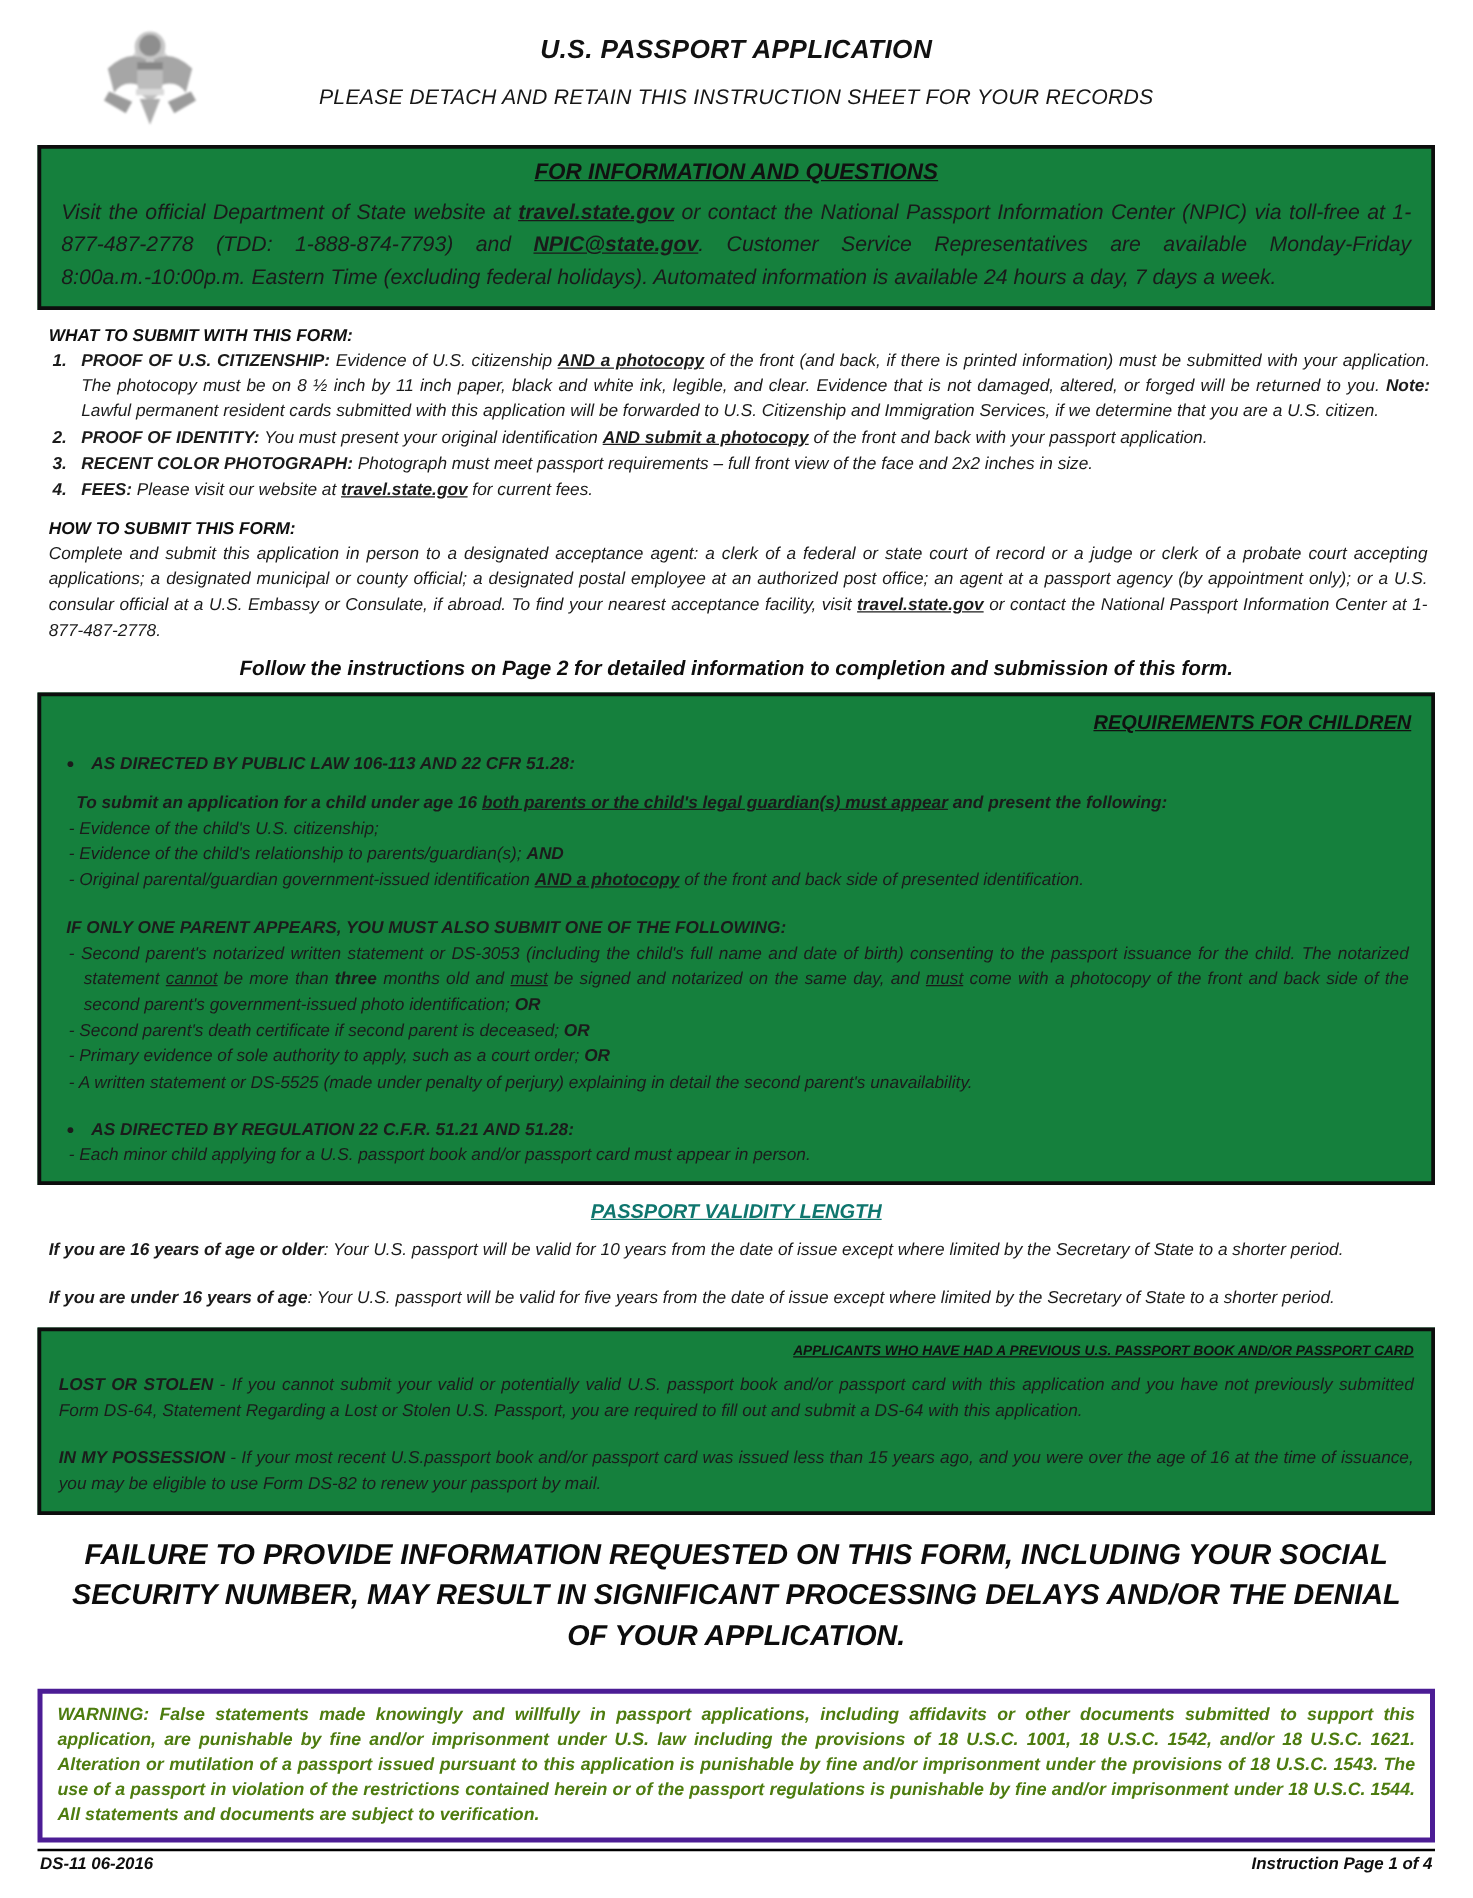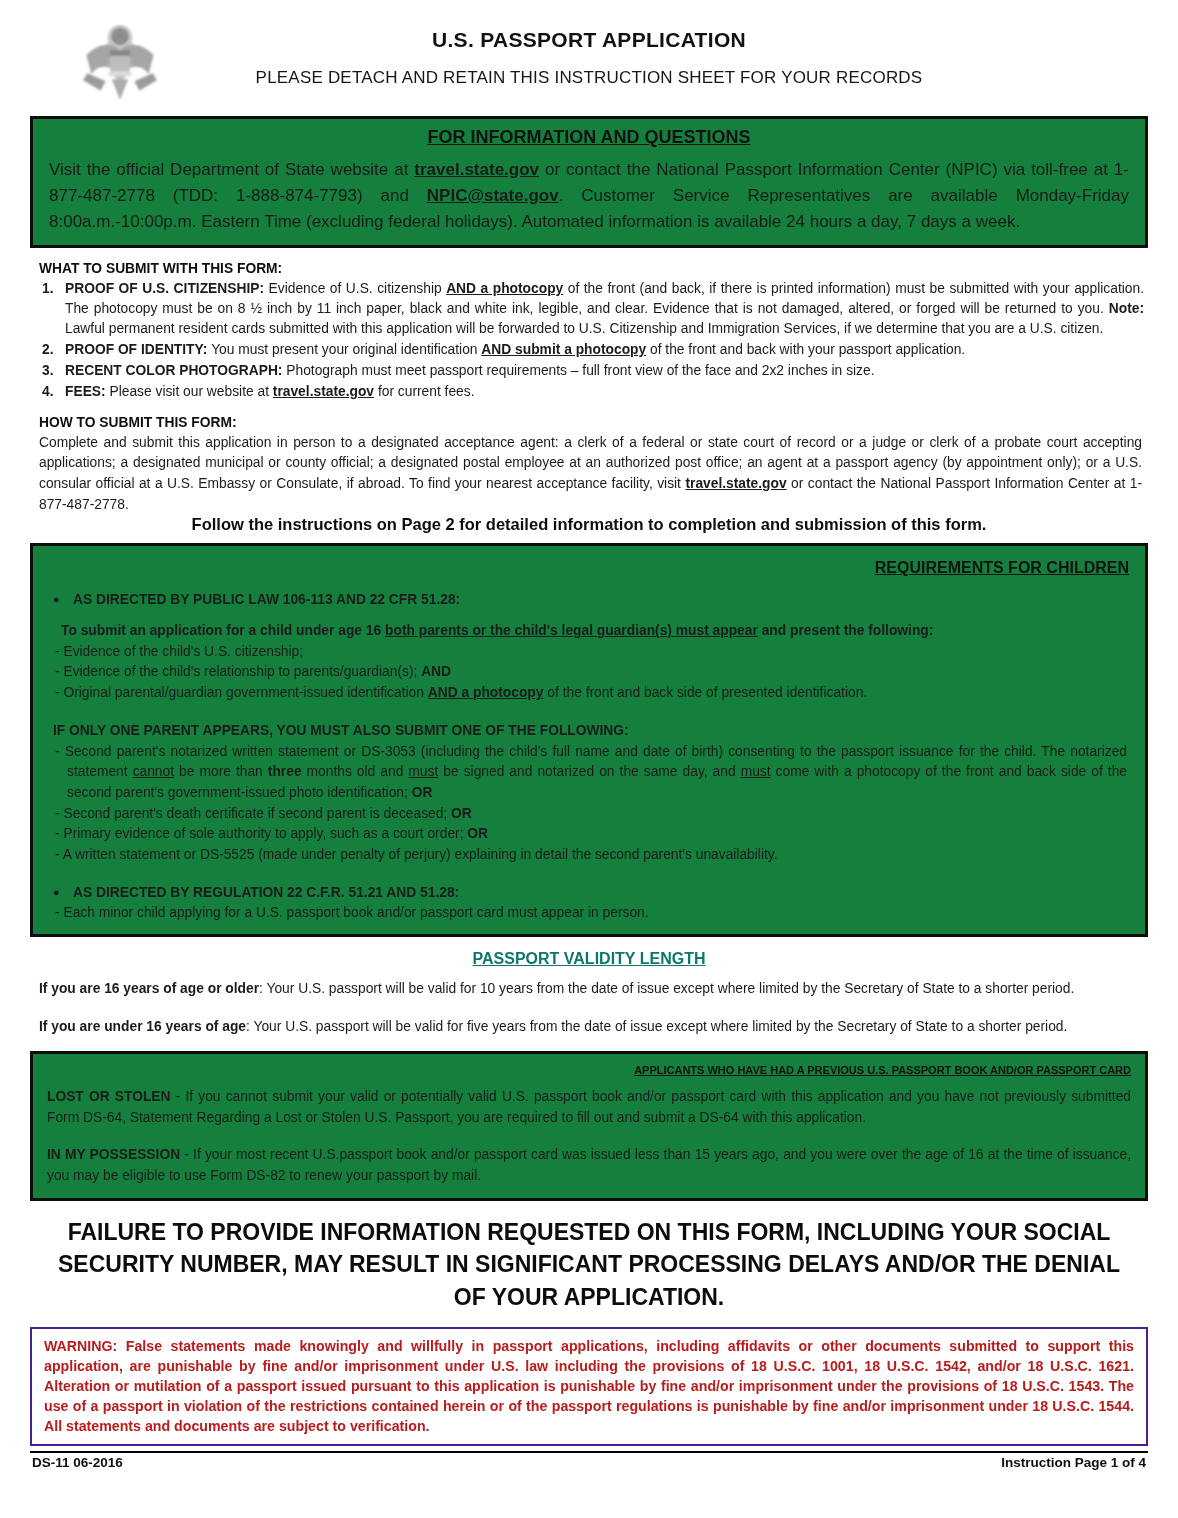--- a/index.html
+++ b/index.html
@@ -3,21 +3,21 @@
 <meta charset="utf-8">
 <style>
   html, body { margin: 0; padding: 0; }
   body {
     width: 1178px; height: 1518px; box-sizing: border-box;
     background: #ffffff; overflow: hidden;
     font-family: "Liberation Sans", sans-serif;
     color: #1b1b1b;
     -webkit-font-smoothing: antialiased;
   }
-  .page { padding: 18px 30px 4px 30px; }
+  .page { padding: 18px 30px 4px 30px; font-style: italic; }
 
   .b  { font-weight: bold; }
   .u  { text-decoration: underline; }
   .bu { font-weight: bold; text-decoration: underline; }
 
   
   .hdr { position: relative; height: 96px; }
   .seal { position: absolute; left: 44px; top: 2px; width: 92px; height: 92px; }
   .htitle { text-align: center; padding-top: 10px; font-size: 21px; font-weight: bold; color: #111; letter-spacing: .3px; }
   .hsub   { text-align: center; margin-top: 16px; font-size: 17px; color: #161616; letter-spacing: .2px; }
@@ -33,21 +33,21 @@
   .ibox-body  { font-size: 17px; line-height: 1.52; text-align: justify; color: #1a1a1a; }
 
   
   .sec { margin-top: 13px; }
   .sec-head { font-size: 13.8px; font-weight: bold; color: #0f0f0f; padding-left: 9px; margin-bottom: 3px; }
   .numlist { font-size: 13.8px; line-height: 1.44; }
   .nitem { position: relative; padding-left: 35px; padding-right: 4px; text-align: justify; margin-top: 1px; }
   .nitem .num { position: absolute; left: 12px; font-weight: bold; }
   .just { font-size: 13.8px; line-height: 1.5; text-align: justify; padding: 0 6px 0 9px; }
 
-  .follow { text-align: center; font-weight: bold; font-size: 16.5px; color: #0e0e0e; }
+  .follow { margin-top: 11px; text-align: center; font-weight: bold; font-size: 16.5px; color: #0e0e0e; }
 
   
   .cbox { margin-top: 9px; padding: 8px 16px 10px 14px; font-size: 13.8px; line-height: 1.5; }
   .cbox-title { text-align: right; font-size: 16px; font-weight: bold; text-decoration: underline; margin: 2px 0 10px 0; color: #111; }
   .law-head { font-weight: bold; padding-left: 6px; }
   .law-head .blt { display: inline-block; width: 20px; font-size: 11px; vertical-align: 1px; }
   .sub-head { font-weight: bold; margin-top: 10px; padding-left: 14px; }
   .dash { padding-left: 20px; text-indent: -12px; text-align: justify; padding-right: 2px; }
   .gap-top { margin-top: 17px; }
 
@@ -57,22 +57,22 @@
   .vpara2 { margin-top: 17px; }
 
   
   .pbox { margin-top: 14px; padding: 5px 14px 11px 14px; font-size: 13.8px; line-height: 1.5; }
   .pbox-title { text-align: right; font-size: 11px; font-weight: bold; text-decoration: underline; margin: 3px 0 8px 0; color: #111; }
   .ppara { text-align: justify; }
   .ppara2 { margin-top: 17px; }
 
   .failure { margin-top: 15px; text-align: center; font-weight: bold; font-size: 23px; line-height: 1.42; color: #0c0c0c; padding: 0 26px; }
 
-  .wbox { margin-top: 13px; border: 2px solid #4c1d95; padding: 7px 12px 8px 12px;
-          font-size: 14.2px; font-weight: bold; line-height: 1.42; text-align: justify; color: #b91c1c; }
+  .wbox { margin-top: 26px; border: 4px solid #4c1d95; padding: 7px 12px 8px 12px;
+          font-size: 14.2px; font-weight: bold; line-height: 1.42; text-align: justify; color: #4d7c0f; }
 
   .ftr { margin-top: 5px; border-top: 2px solid #000; display: flex; justify-content: space-between;
          font-size: 13.5px; font-weight: bold; padding: 2px 2px 0 2px; color: #0f0f0f; }
 </style>
 </head>
 <body>
 
 <div class="page">
 
   <div class="hdr">

